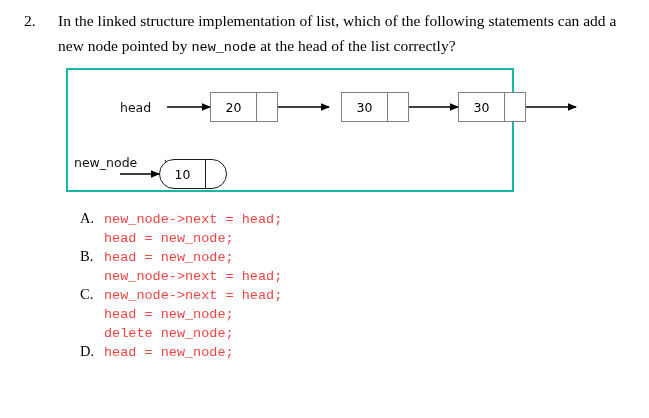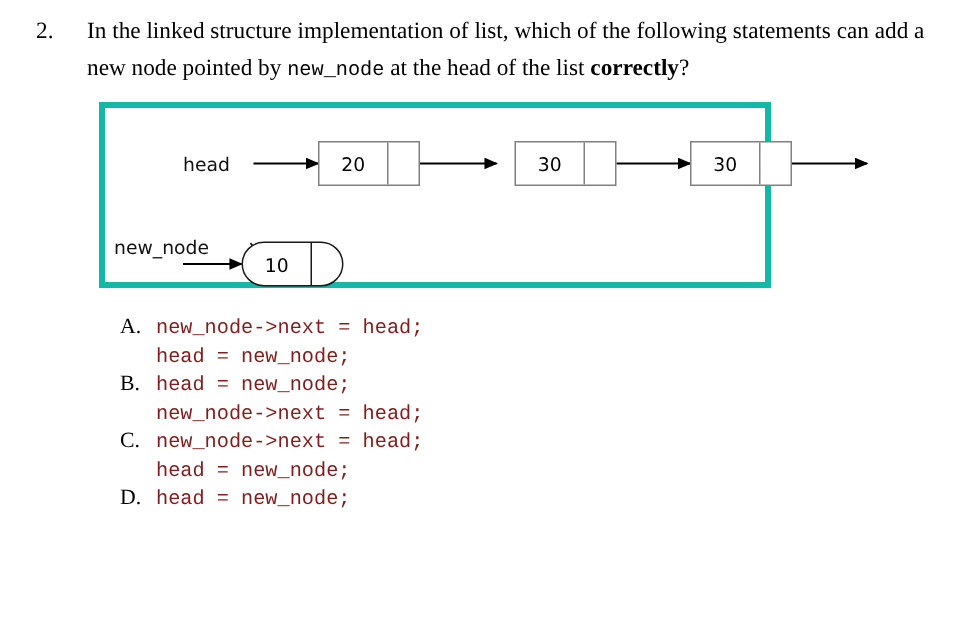--- a/index.html
+++ b/index.html
@@ -35,30 +35,30 @@
   }
   .q-text {
     margin-left: 34px;
     text-align: left;
   }
   .mono {
     font-family: "Liberation Mono", monospace;
     font-size: 13.5px;
     letter-spacing: 0px;
   }
-  .bold { font-weight: bold; }
+  .bold { font-weight: normal; }
 
   
   .diagram-frame {
     position: absolute;
     left: 66px;
     top: 68px;
     width: 448px;
     height: 124px;
-    border: 4px solid #14b8a6;
+    border: 2px solid #14b8a6;
     background: #ffffff;
     box-sizing: border-box;
   }
 
   
   .node {
     position: absolute;
     height: 30px;
     box-sizing: border-box;
     display: flex;
@@ -125,21 +125,21 @@
     text-align: left;
   }
   .opt-lines {
     margin-left: 24px;
   }
   .code-line {
     font-family: "Liberation Mono", monospace;
     font-size: 13.5px;
     line-height: 19px;
     white-space: pre;
-    color: #7f1d1d;
+    color: #ef4444;
   }
 </style>
 </head>
 <body>
 
 <div class="question">
   <span class="q-number">2.</span>
   <div class="q-text"><span>In the linked structure implementation of list, which of the following statements can add a new node pointed by </span><span class="mono">new_node</span><span> at the head of the list </span><span class="bold">correctly</span><span>?</span></div>
 </div>
 
@@ -207,20 +207,21 @@
       <div class="code-line">head = new_node;</div>
       <div class="code-line">new_node-&gt;next = head;</div>
     </div>
   </div>
 
   <div class="option-row">
     <span class="opt-letter">C.</span>
     <div class="opt-lines">
       <div class="code-line">new_node-&gt;next = head;</div>
       <div class="code-line">head = new_node;</div>
+      <div class="code-line">delete new_node;</div>
     </div>
   </div>
 
   <div class="option-row">
     <span class="opt-letter">D.</span>
     <div class="opt-lines">
       <div class="code-line">head = new_node;</div>
     </div>
   </div>
 

